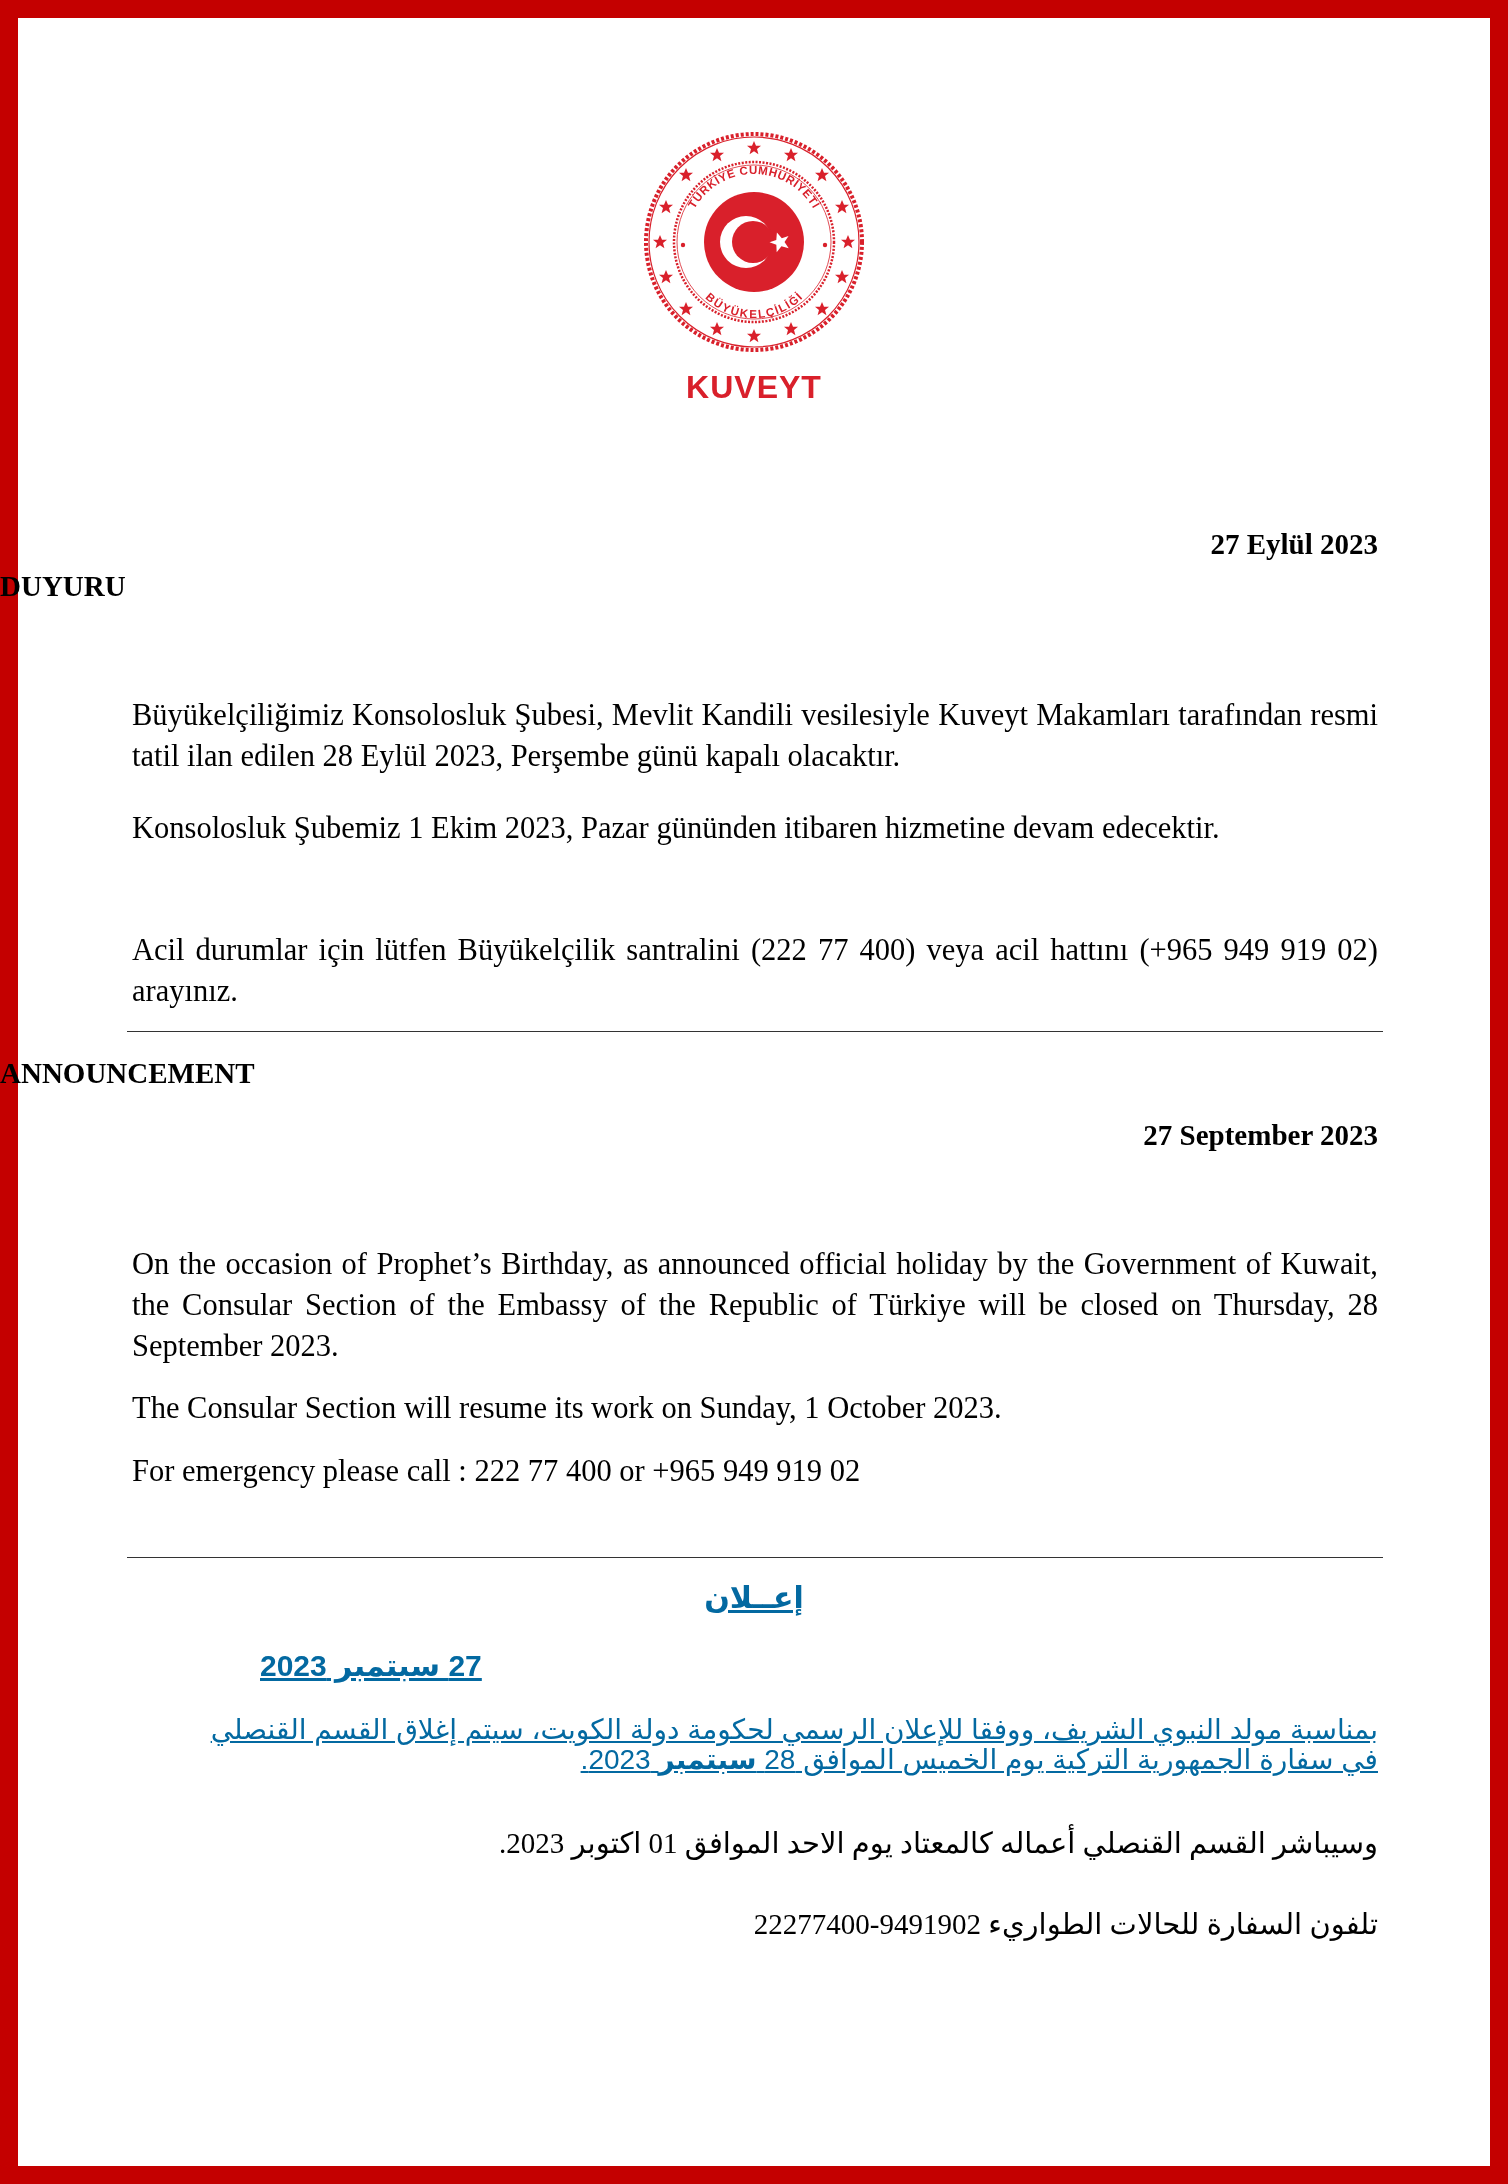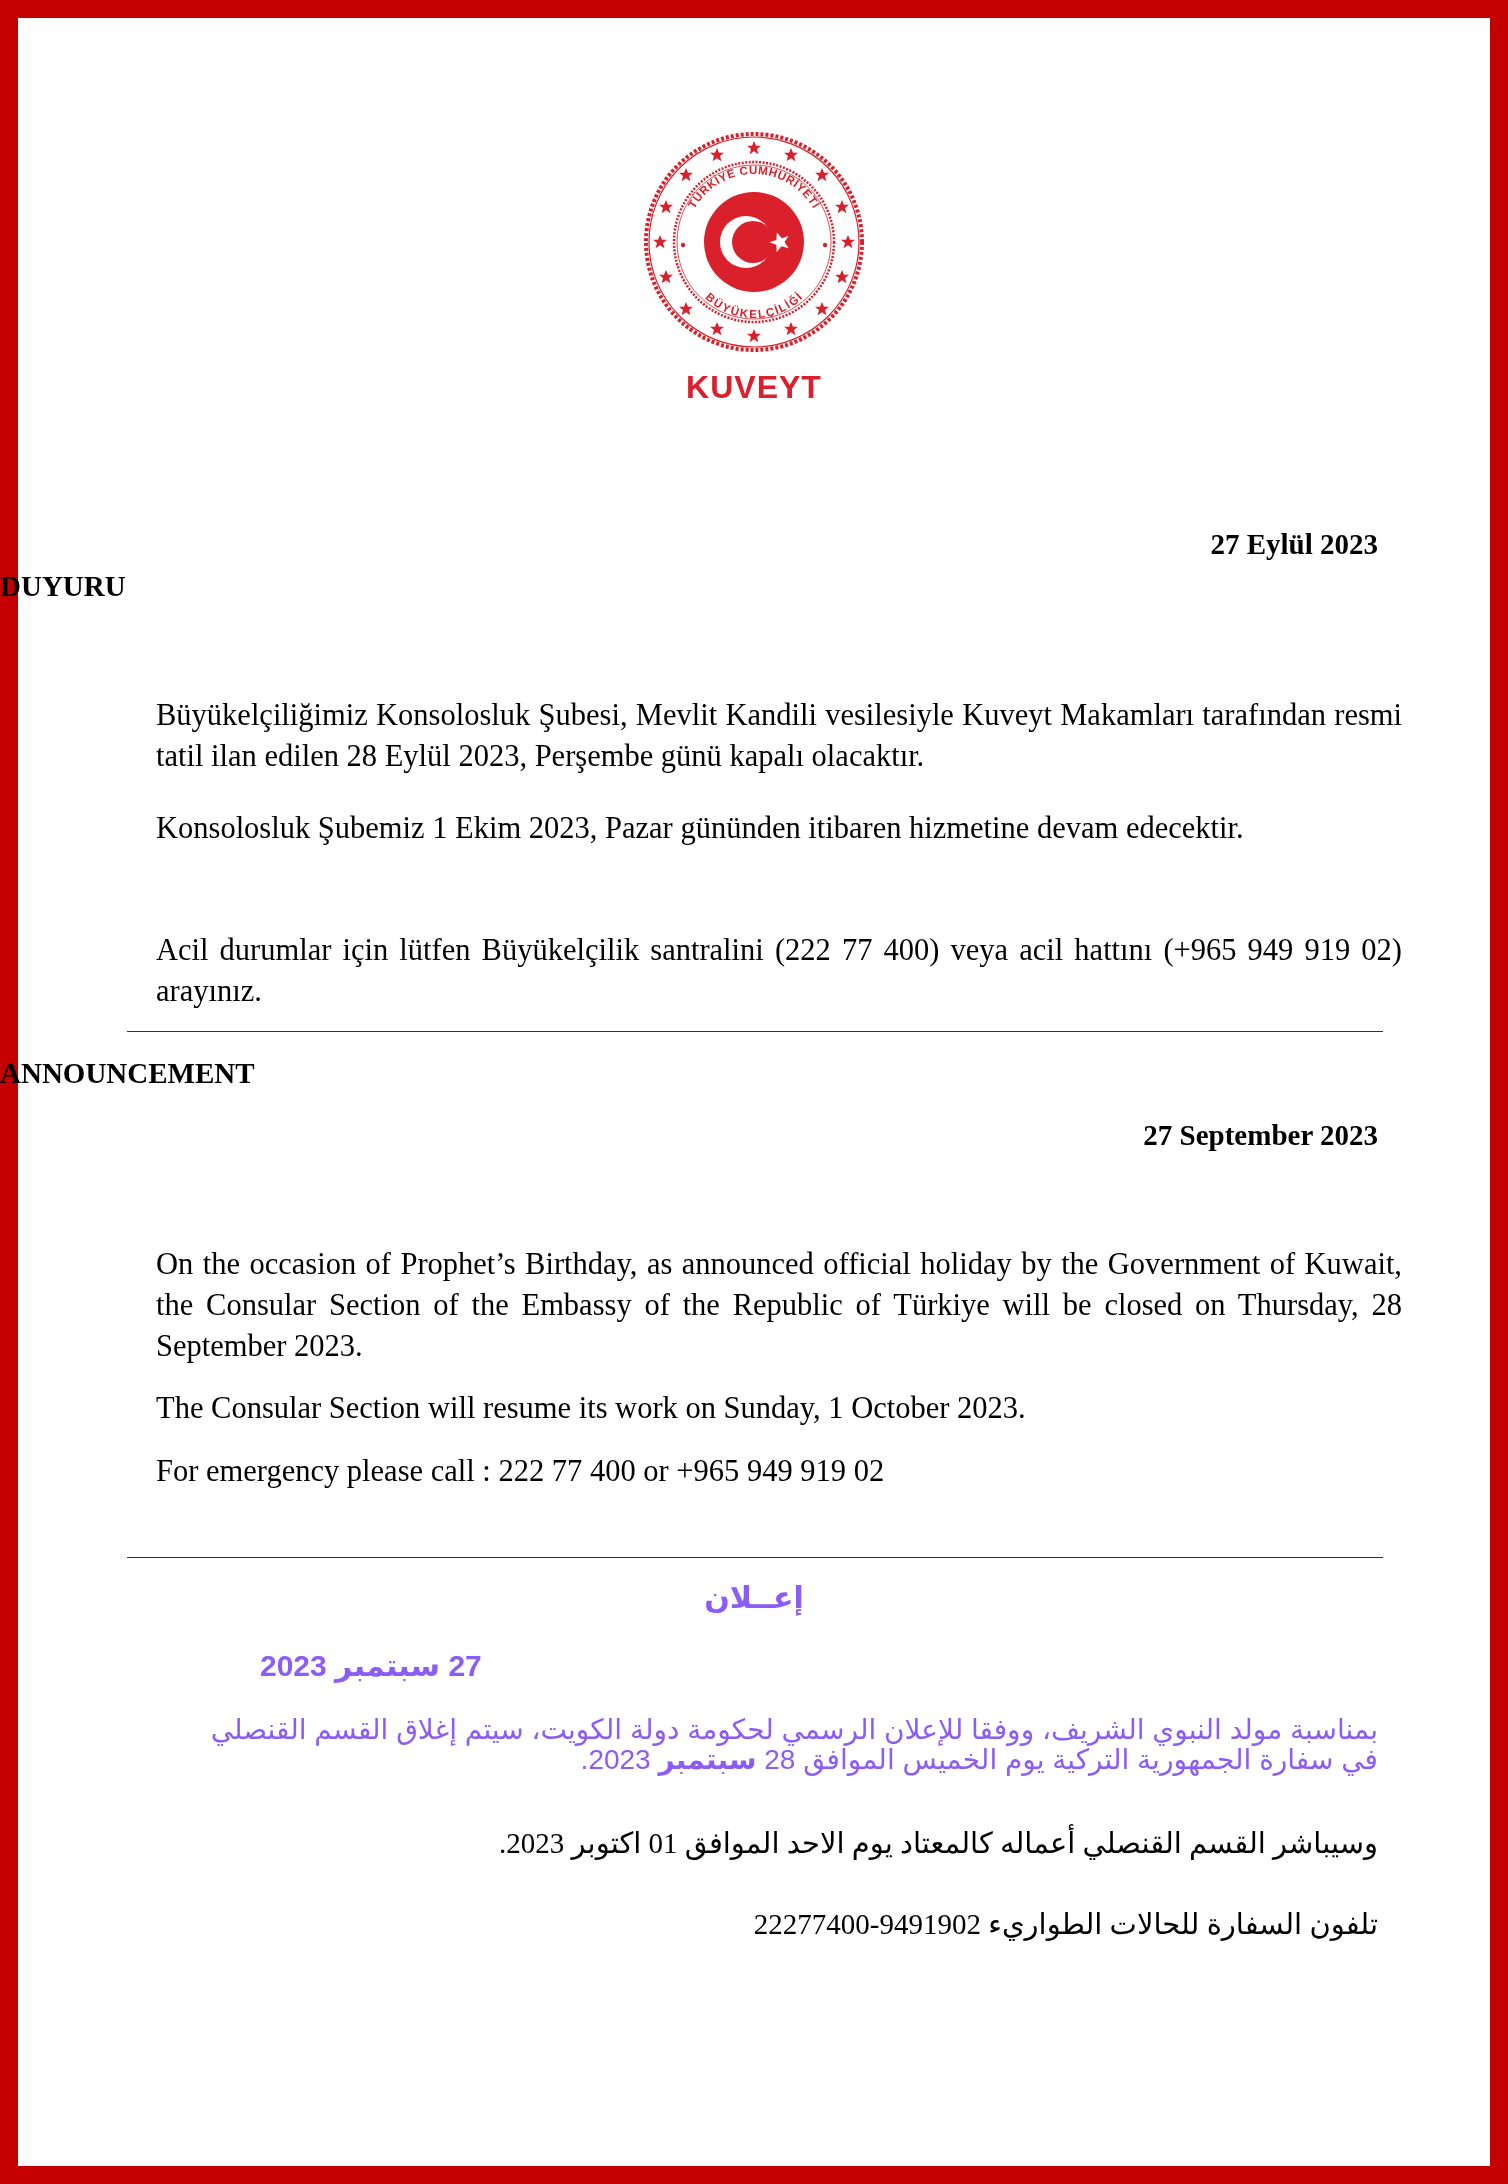--- a/index.html
+++ b/index.html
@@ -5,42 +5,41 @@
   html, body { margin: 0; padding: 0; background: #ffffff; }
   body { width: 1508px; height: 2184px; position: relative; overflow: hidden; }
   .frame {
     position: absolute; left: 0; top: 0;
     width: 1508px; height: 2184px;
     box-sizing: border-box;
     border: 18px solid #c40000;
     background: #ffffff;
   }
   .serif { font-family: "Liberation Serif", "DejaVu Serif", serif; color: #000; }
-  .sans  { font-family: "Liberation Sans", "DejaVu Sans", sans-serif; color: #8b5cf6; }
+  .sans  { font-family: "Liberation Sans", "DejaVu Sans", sans-serif; color: #0369a1; text-decoration: underline; }
 
   .logo-wrap {
     position: absolute; left: 0; width: 1508px; top: 130px;
     display: flex; flex-direction: column; align-items: center;
   }
   .emblem { width: 224px; height: 224px; }
   .kuveyt {
     margin-top: 15px;
     font-family: "Liberation Sans", "DejaVu Sans", sans-serif;
     font-weight: bold; font-size: 32px; color: #d9202b; letter-spacing: 1px;
   }
 
   .abs { position: absolute; }
   .date-right { right: 130px; font-weight: bold; font-size: 29px; text-align: right; }
   .heading-center { left: 0; width: 1508px; text-align: left; font-weight: bold; font-size: 29px; }
 
   .para {
     left: 132px; width: 1246px;
     font-size: 30.5px; line-height: 41px;
     text-align: justify;
-    margin-left: 24px;
   }
   .divider {
     position: absolute; left: 127px; width: 1256px; height: 0;
     border-top: 1.6px solid #333;
   }
 
   .ar-heading { left: 0; width: 1508px; text-align: center; font-weight: bold; font-size: 30px; }
   .ar-date { left: 260px; font-weight: bold; font-size: 30px; direction: rtl; }
   .ar-para {
     right: 130px; width: 1190px;

